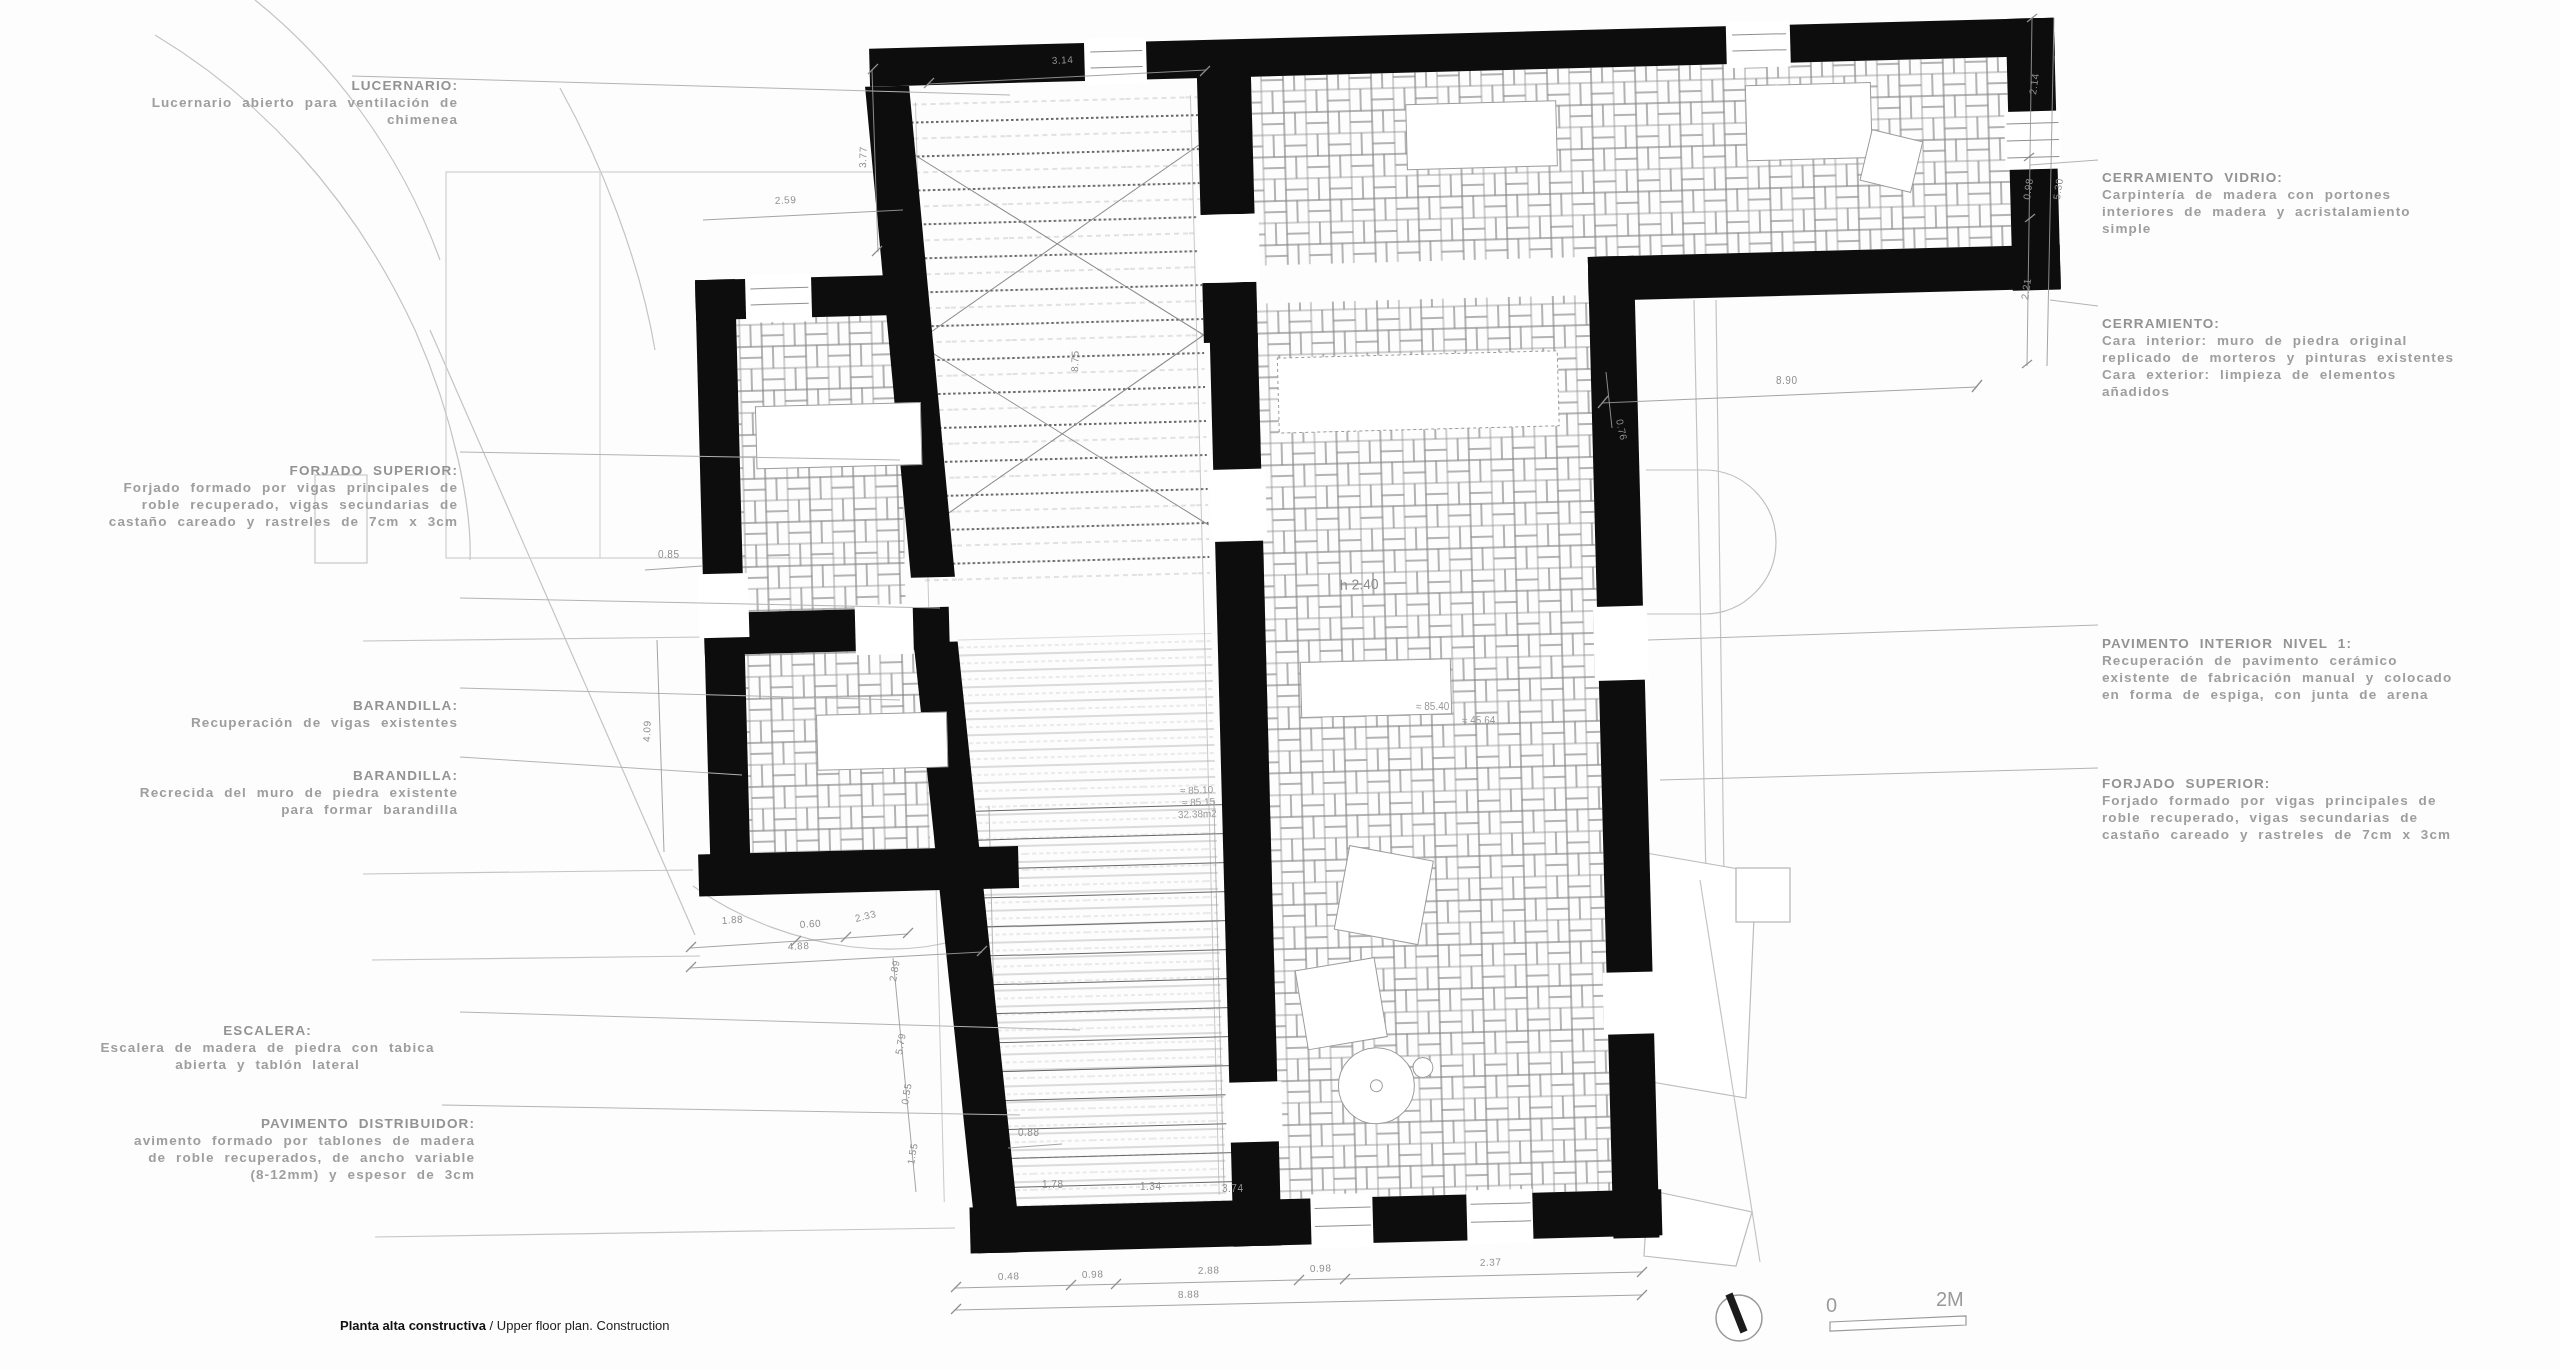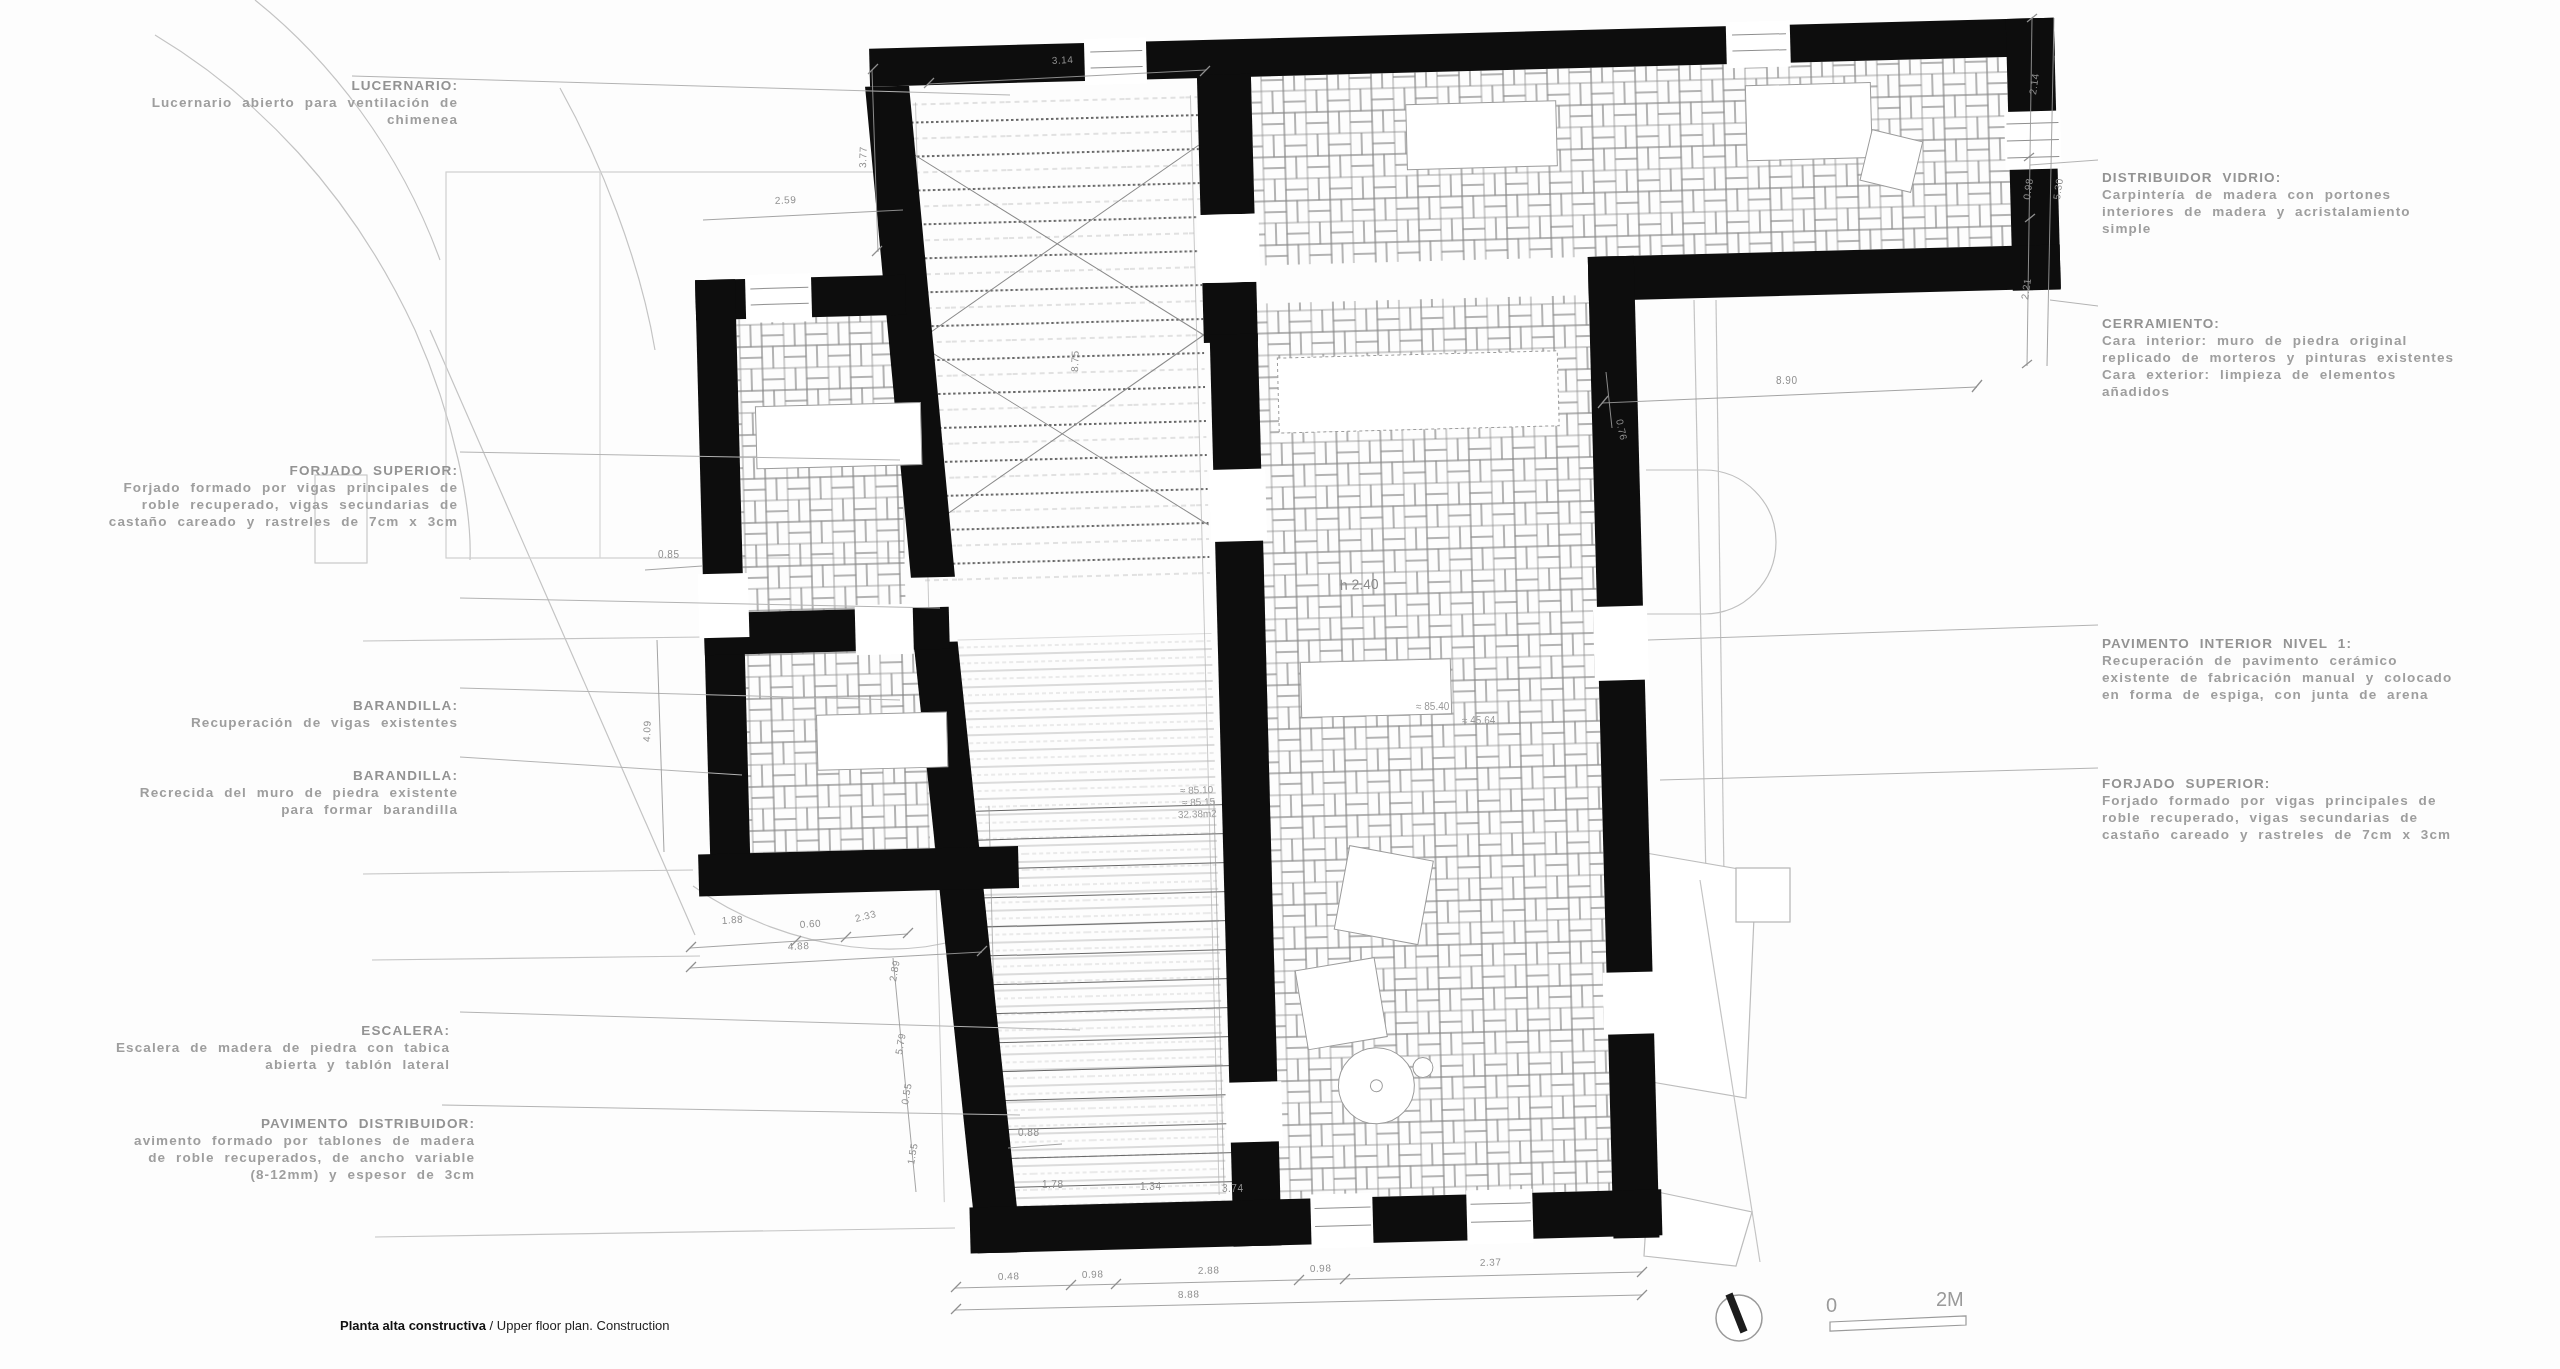--- a/index.html
+++ b/index.html
@@ -290,32 +290,32 @@
 roble recuperado, vigas secundarias de
 castaño careado y rastreles de 7cm x 3cm</span>
   </div>
   <div class="ann ann-left" style="left:63px;top:680px;width:395px;">
     <span class="t">BARANDILLA:</span><span>Recuperación de vigas existentes</span>
   </div>
   <div class="ann ann-left" style="left:48px;top:750px;width:410px;">
     <span class="t">BARANDILLA:</span><span>Recrecida del muro de piedra existente
 para formar barandilla</span>
   </div>
-  <div class="ann ann-left" style="left:35px;top:1005px;width:415px;">
+  <div class="ann ann-left" style="left:60px;top:1005px;width:415px;text-align:center;">
     <span class="t">ESCALERA:</span><span>Escalera de madera de piedra con tabica
 abierta y tablón lateral</span>
   </div>
   <div class="ann ann-left" style="left:20px;top:1098px;width:455px;">
     <span class="t">PAVIMENTO DISTRIBUIDOR:</span><span>avimento formado por tablones de madera
 de roble recuperados, de ancho variable
 (8-12mm) y espesor de 3cm</span>
   </div>
 
   <div class="ann ann-right" style="left:2102px;top:152px;width:420px;">
-    <span class="t">DISTRIBUIDOR VIDRIO:</span><span>Carpintería de madera con portones
+    <span class="t">CERRAMIENTO VIDRIO:</span><span>Carpintería de madera con portones
 interiores de madera y acristalamiento
 simple</span>
   </div>
   <div class="ann ann-right" style="left:2102px;top:298px;width:470px;">
     <span class="t">CERRAMIENTO:</span><span>Cara interior: muro de piedra original
 replicado de morteros y pinturas existentes
 Cara exterior: limpieza de elementos
 añadidos</span>
   </div>
   <div class="ann ann-right" style="left:2102px;top:618px;width:450px;">

